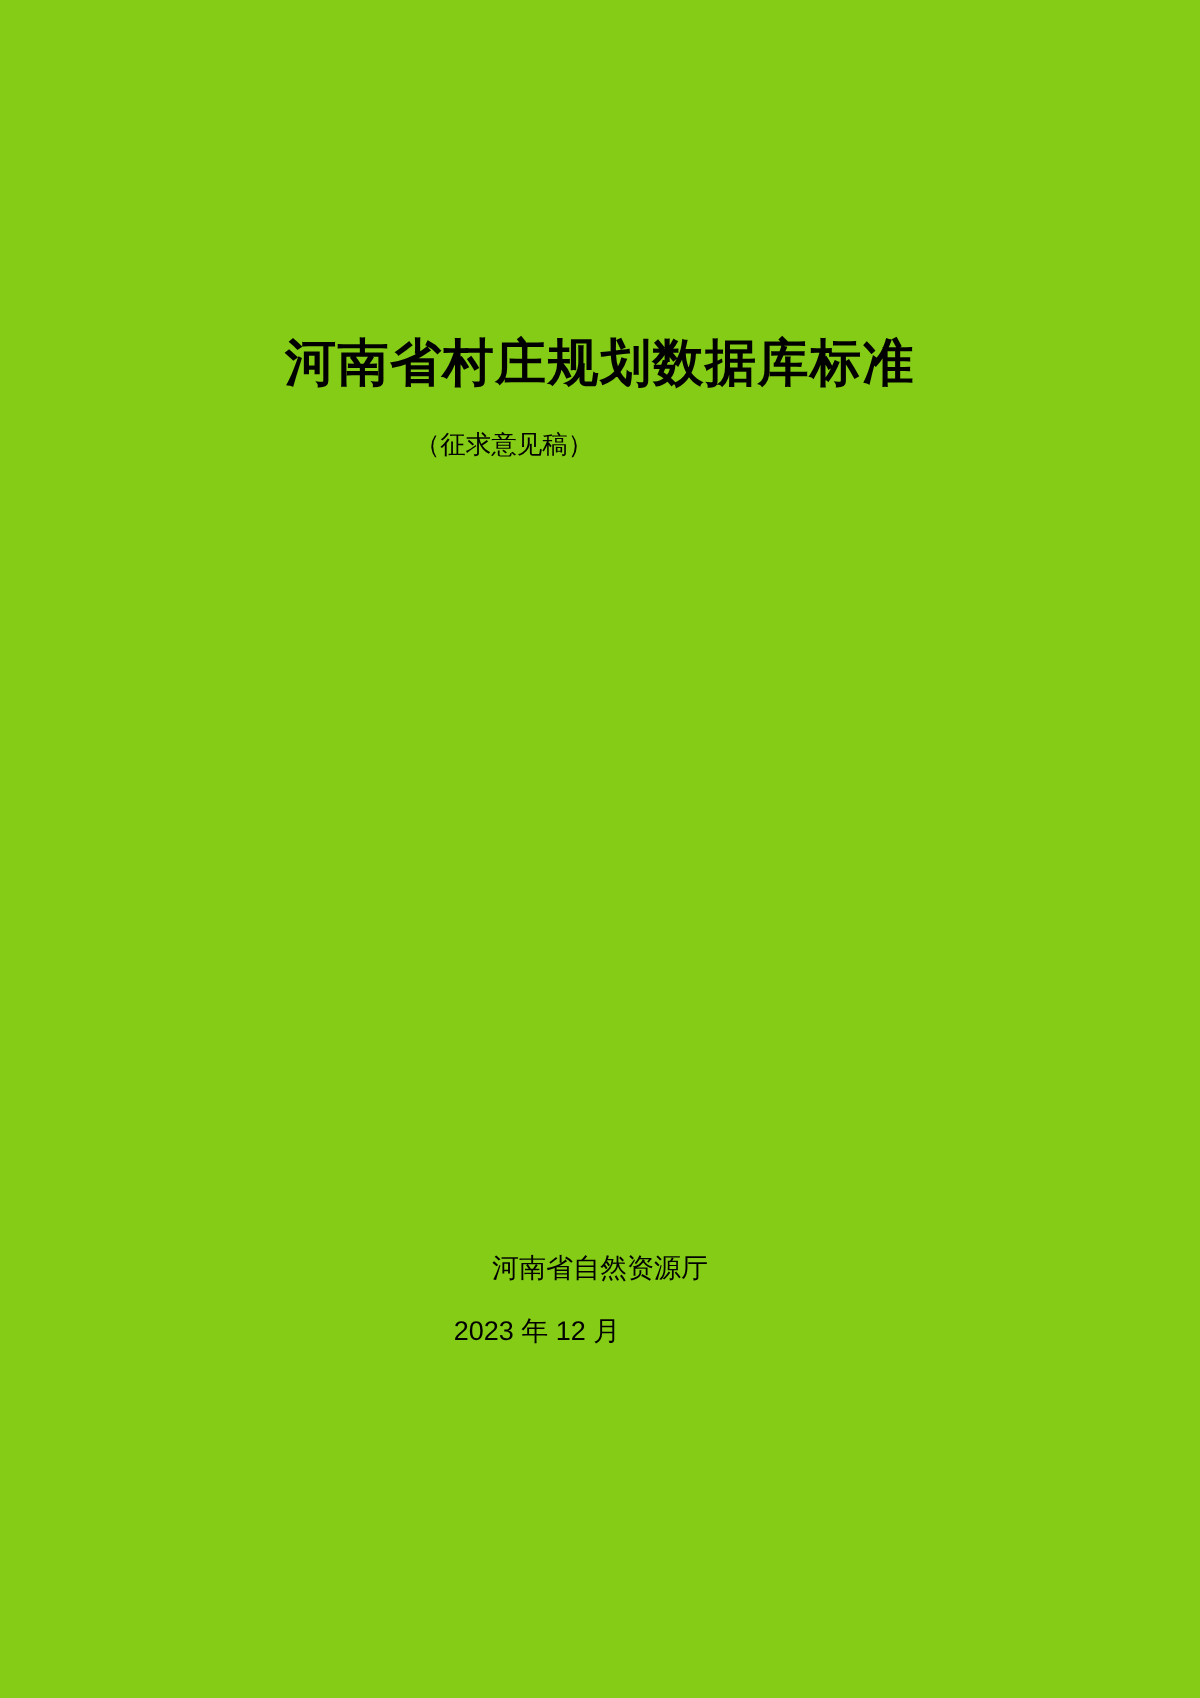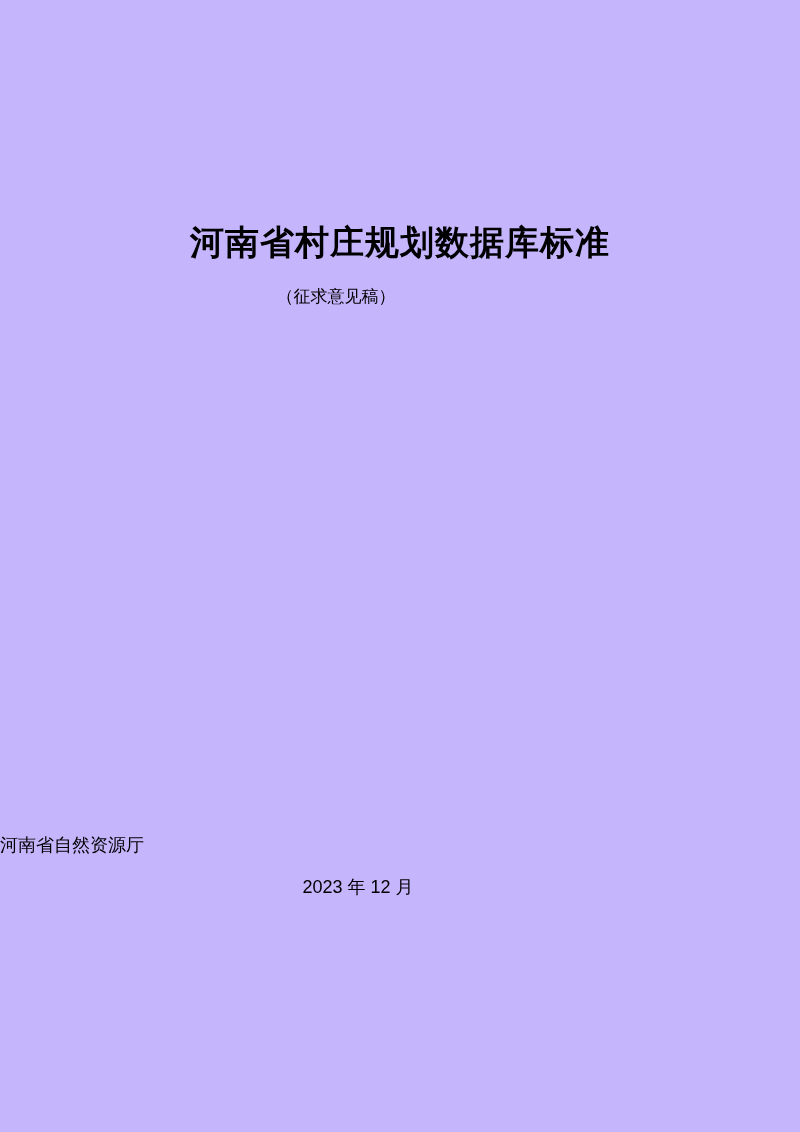--- a/index.html
+++ b/index.html
@@ -12,21 +12,21 @@
     height: 1132px;
     font-family: "Liberation Sans", "DejaVu Sans", sans-serif;
     color: #000000;
     position: relative;
     overflow: hidden;
   }
   .page {
     position: relative;
     width: 800px;
     height: 1132px;
-    background: #c4b5fd;
+    background: #84cc16;
   }
   .doc-title {
     position: absolute;
     top: 222px;
     left: 0;
     width: 800px;
     text-align: center;
     font-size: 34px;
     font-weight: bold;
     letter-spacing: 1px;
@@ -42,21 +42,21 @@
     font-size: 17px;
     font-weight: normal;
     font-family: "Liberation Serif", "DejaVu Serif", serif;
     line-height: 1.3;
   }
   .doc-issuer {
     position: absolute;
     top: 833px;
     left: 0;
     width: 800px;
-    text-align: left;
+    text-align: center;
     font-size: 18px;
     font-family: "Liberation Sans", "DejaVu Sans", sans-serif;
   }
   .doc-date {
     position: absolute;
     top: 875px;
     left: 0;
     width: 716px;
     text-align: center;
     font-size: 18px;

